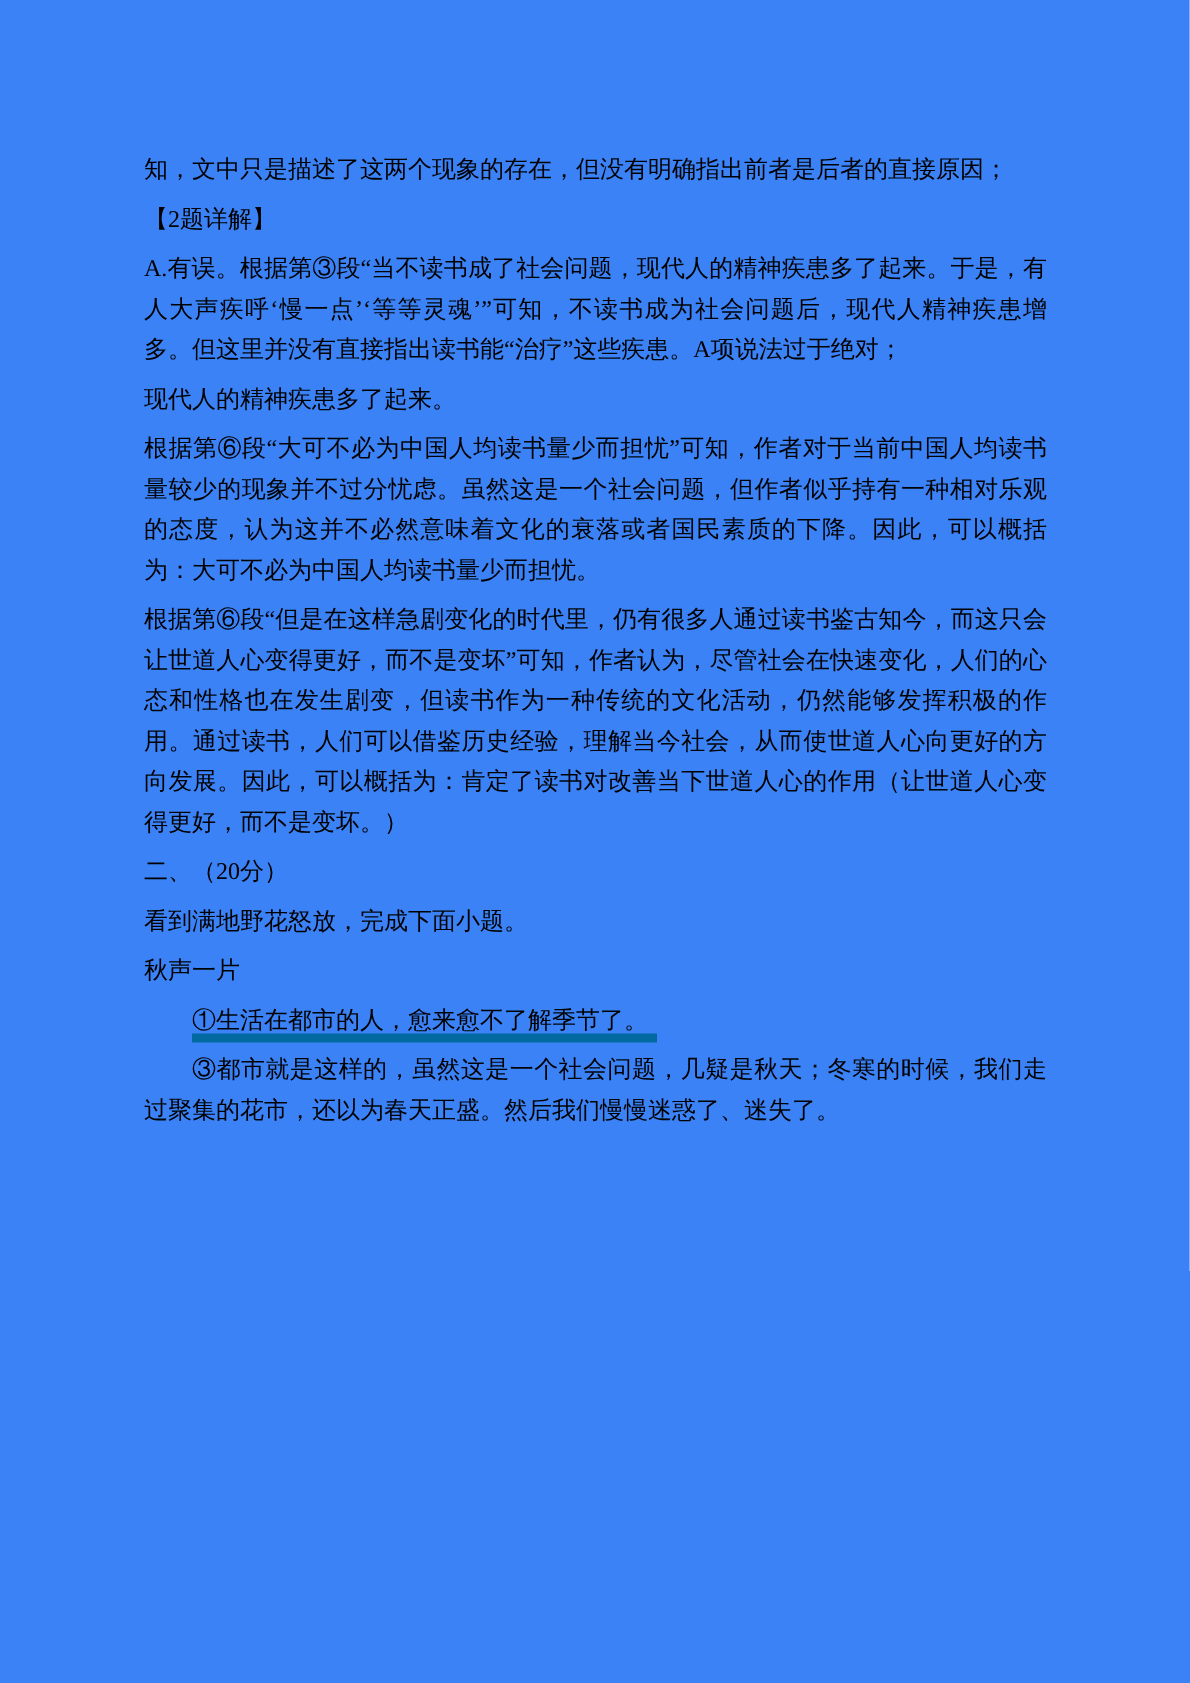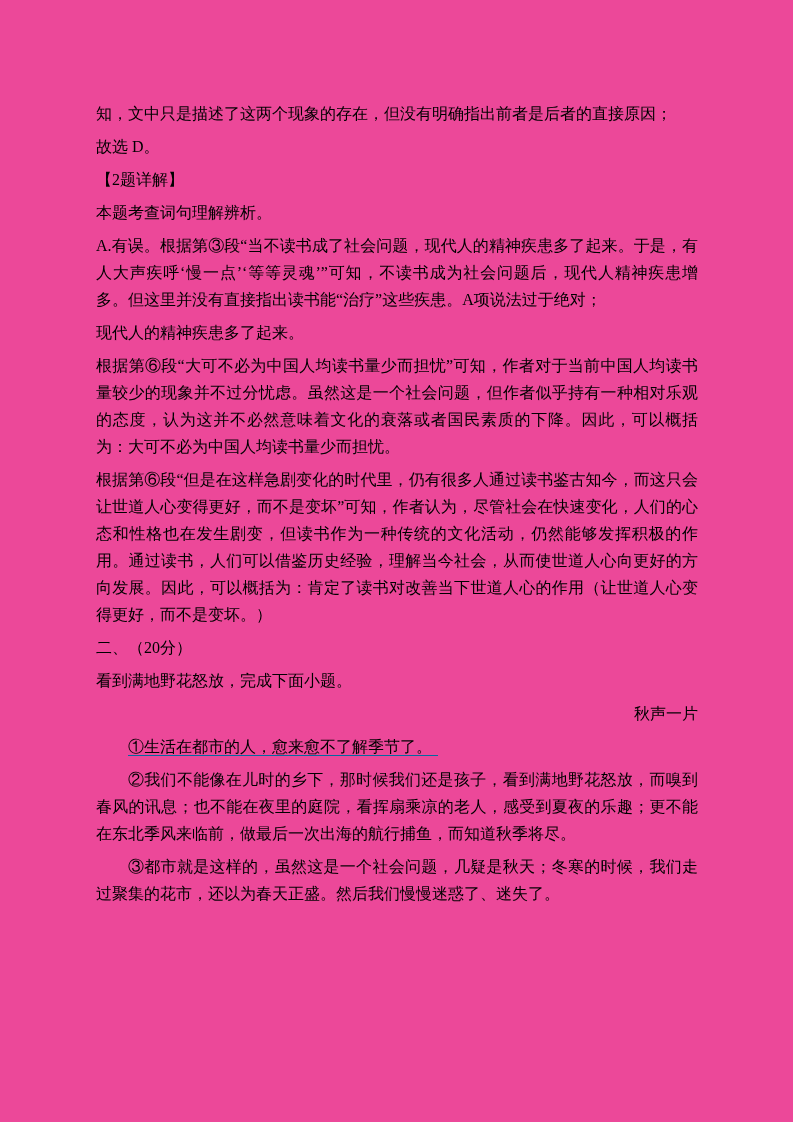--- a/index.html
+++ b/index.html
@@ -9,55 +9,52 @@
     background: #ffffff;
     color: #000000;
     font-family: "Liberation Serif", "DejaVu Serif", serif;
     overflow: hidden;
   }
   .page {
     width: 793px;
     height: 1122px;
     box-sizing: border-box;
     padding: 100px 95px 0 96px;
-    background: #ec4899;
+    background: #3b82f6;
   }
   .page p {
     font-size: 16px;
     line-height: 27px;
     margin: 0 0 6px 0;
     text-align: justify;
     white-space: normal;
   }
-  p.center { text-align: right; }
+  p.center { text-align: left; }
   p.indent { text-indent: 2em; }
   .underline-span {
-    border-bottom: 1px solid #0369a1;
+    border-bottom: 6px solid #0369a1;
     padding-right: 6px;
   }
 </style>
 </head>
 <body>
 
 <div class="page">
 
   <p>知，文中只是描述了这两个现象的存在，但没有明确指出前者是后者的直接原因；</p>
-  <p>故选 D。</p>
 
   <p>【2题详解】</p>
-  <p>本题考查词句理解辨析。</p>
   <p>A.有误。根据第③段“当不读书成了社会问题，现代人的精神疾患多了起来。于是，有人大声疾呼‘慢一点’‘等等灵魂’”可知，不读书成为社会问题后，现代人精神疾患增多。但这里并没有直接指出读书能“治疗”这些疾患。A项说法过于绝对；</p>
 
   <p>现代人的精神疾患多了起来。</p>
   <p>根据第⑥段“大可不必为中国人均读书量少而担忧”可知，作者对于当前中国人均读书量较少的现象并不过分忧虑。虽然这是一个社会问题，但作者似乎持有一种相对乐观的态度，认为这并不必然意味着文化的衰落或者国民素质的下降。因此，可以概括为：大可不必为中国人均读书量少而担忧。</p>
   <p>根据第⑥段“但是在这样急剧变化的时代里，仍有很多人通过读书鉴古知今，而这只会让世道人心变得更好，而不是变坏”可知，作者认为，尽管社会在快速变化，人们的心态和性格也在发生剧变，但读书作为一种传统的文化活动，仍然能够发挥积极的作用。通过读书，人们可以借鉴历史经验，理解当今社会，从而使世道人心向更好的方向发展。因此，可以概括为：肯定了读书对改善当下世道人心的作用（让世道人心变得更好，而不是变坏。）</p>
 
   <p>二、（20分）</p>
   <p>看到满地野花怒放，完成下面小题。</p>
 
   <p class="center">秋声一片</p>
 
   <p class="indent"><span class="underline-span">①生活在都市的人，愈来愈不了解季节了。</span></p>
 
-  <p class="indent">②我们不能像在儿时的乡下，那时候我们还是孩子，看到满地野花怒放，而嗅到春风的讯息；也不能在夜里的庭院，看挥扇乘凉的老人，感受到夏夜的乐趣；更不能在东北季风来临前，做最后一次出海的航行捕鱼，而知道秋季将尽。</p>
   <p class="indent">③都市就是这样的，虽然这是一个社会问题，几疑是秋天；冬寒的时候，我们走过聚集的花市，还以为春天正盛。然后我们慢慢迷惑了、迷失了。</p>
 
 </div>
 
 </body></html>

